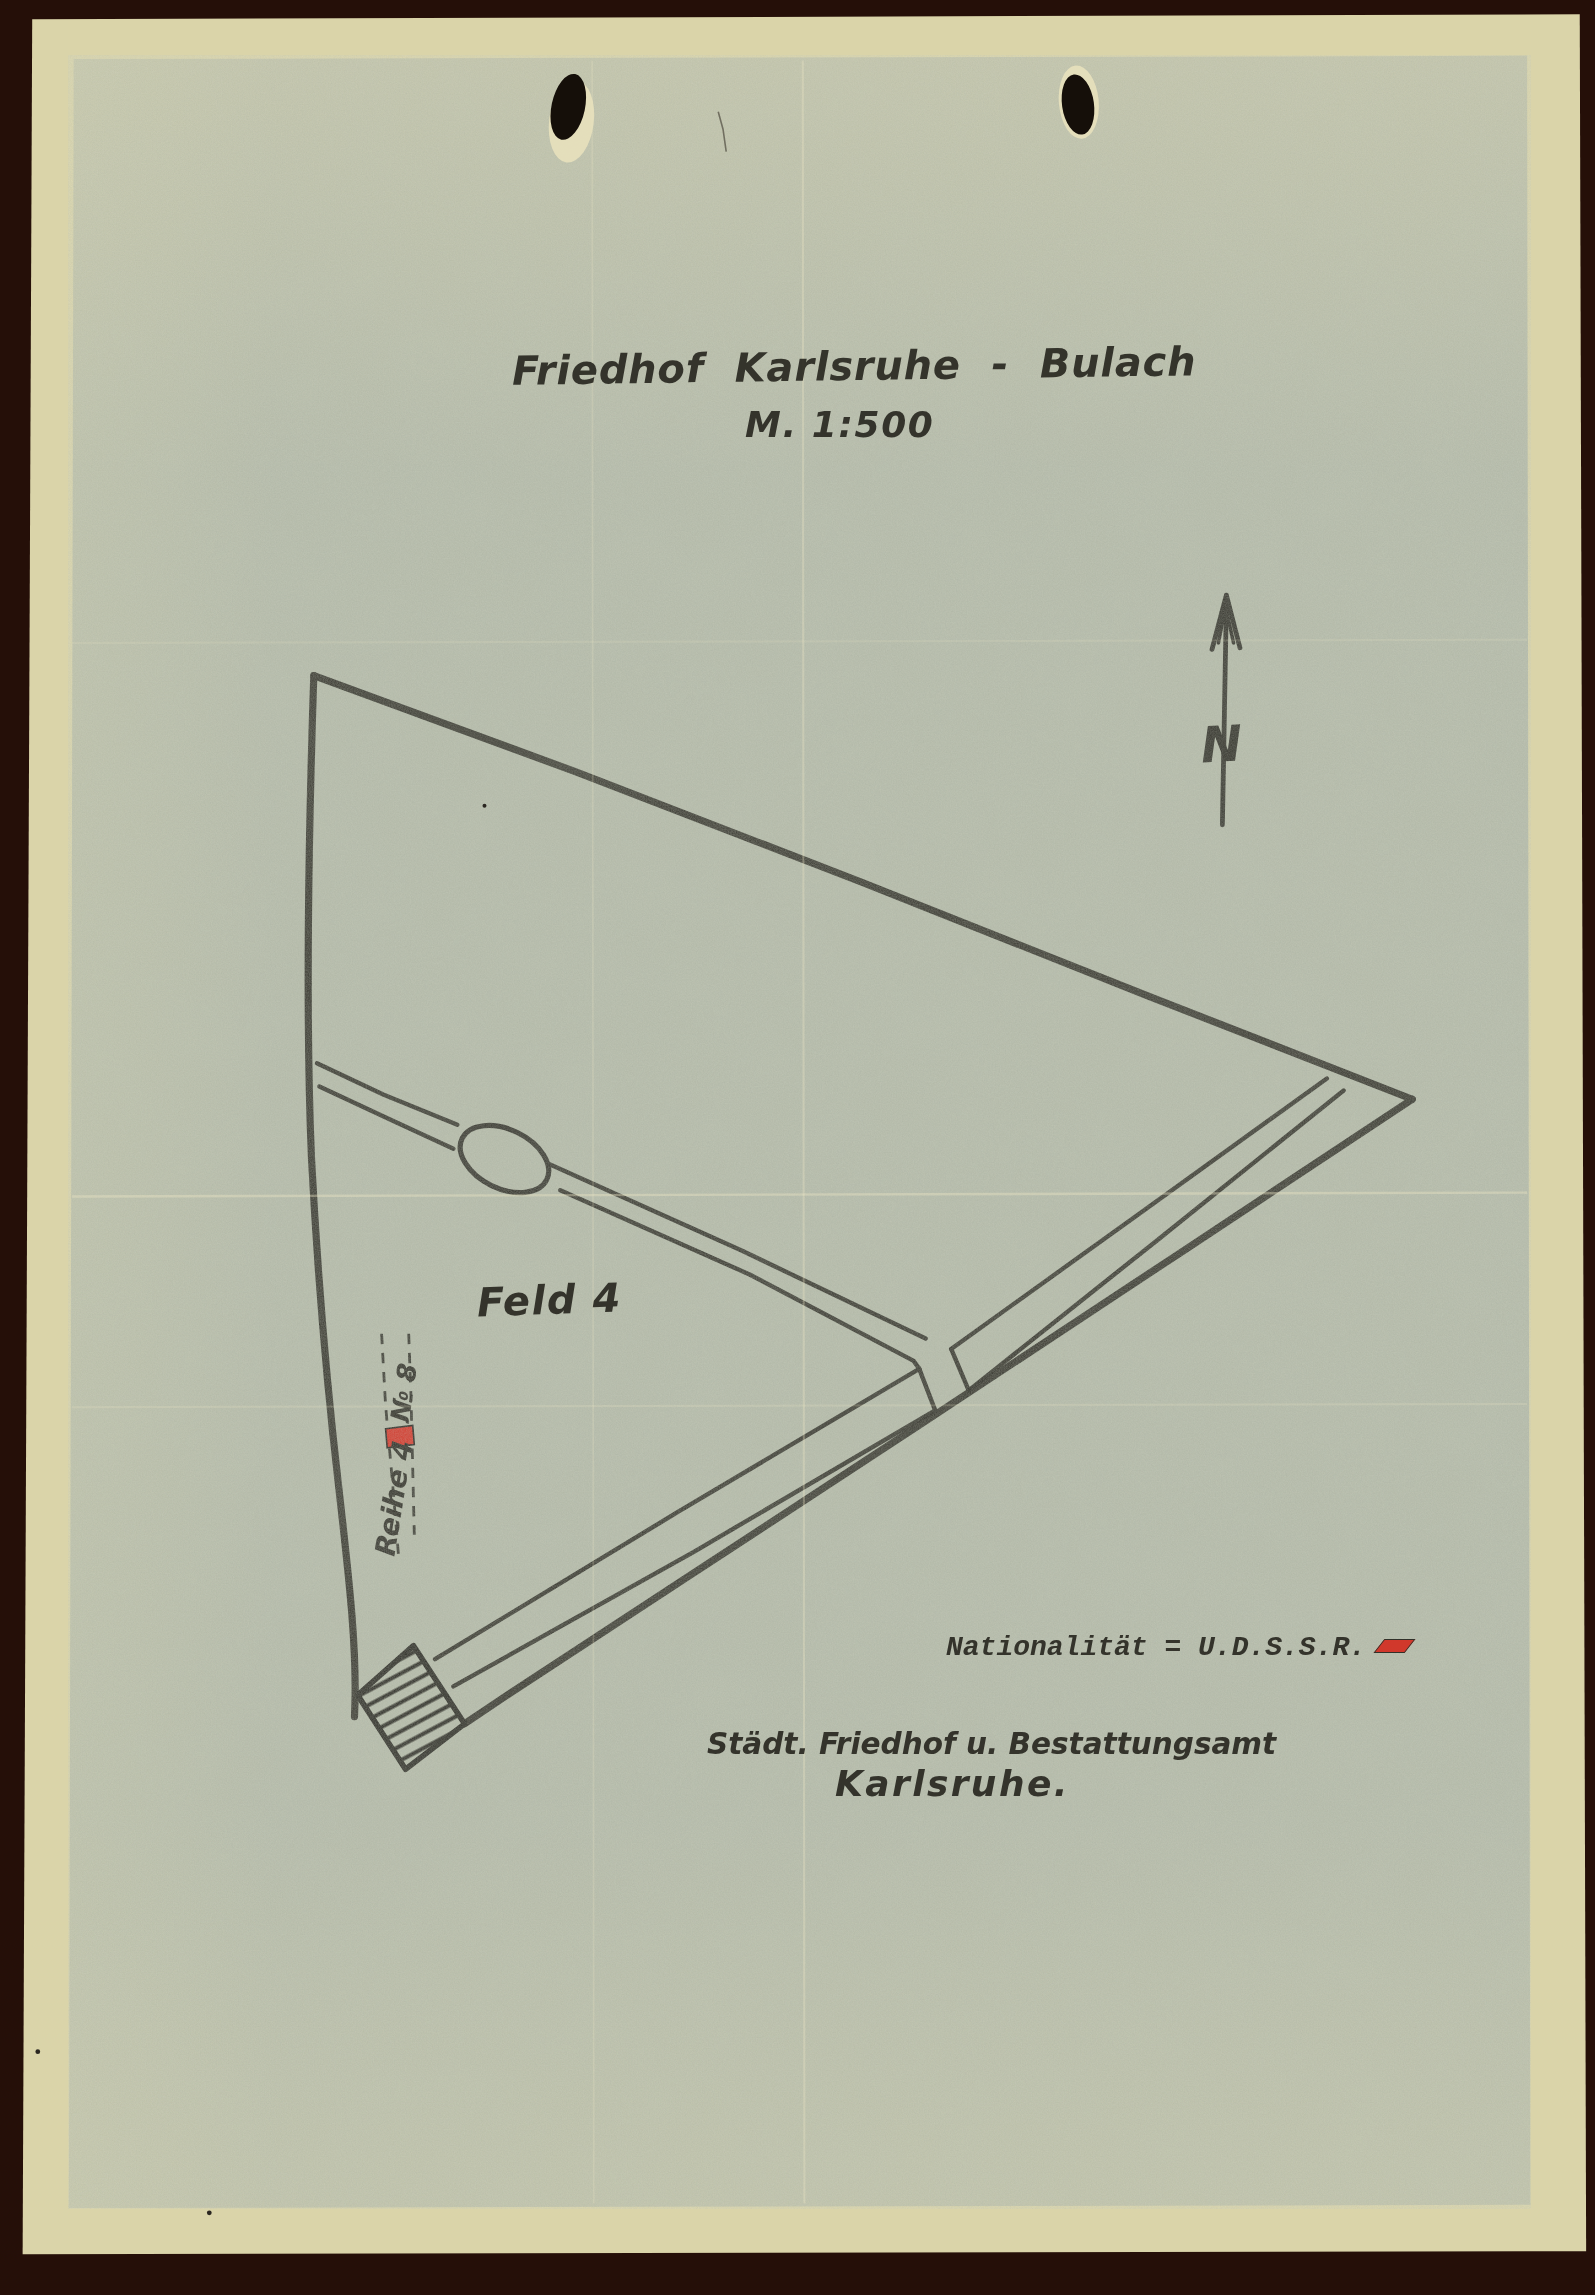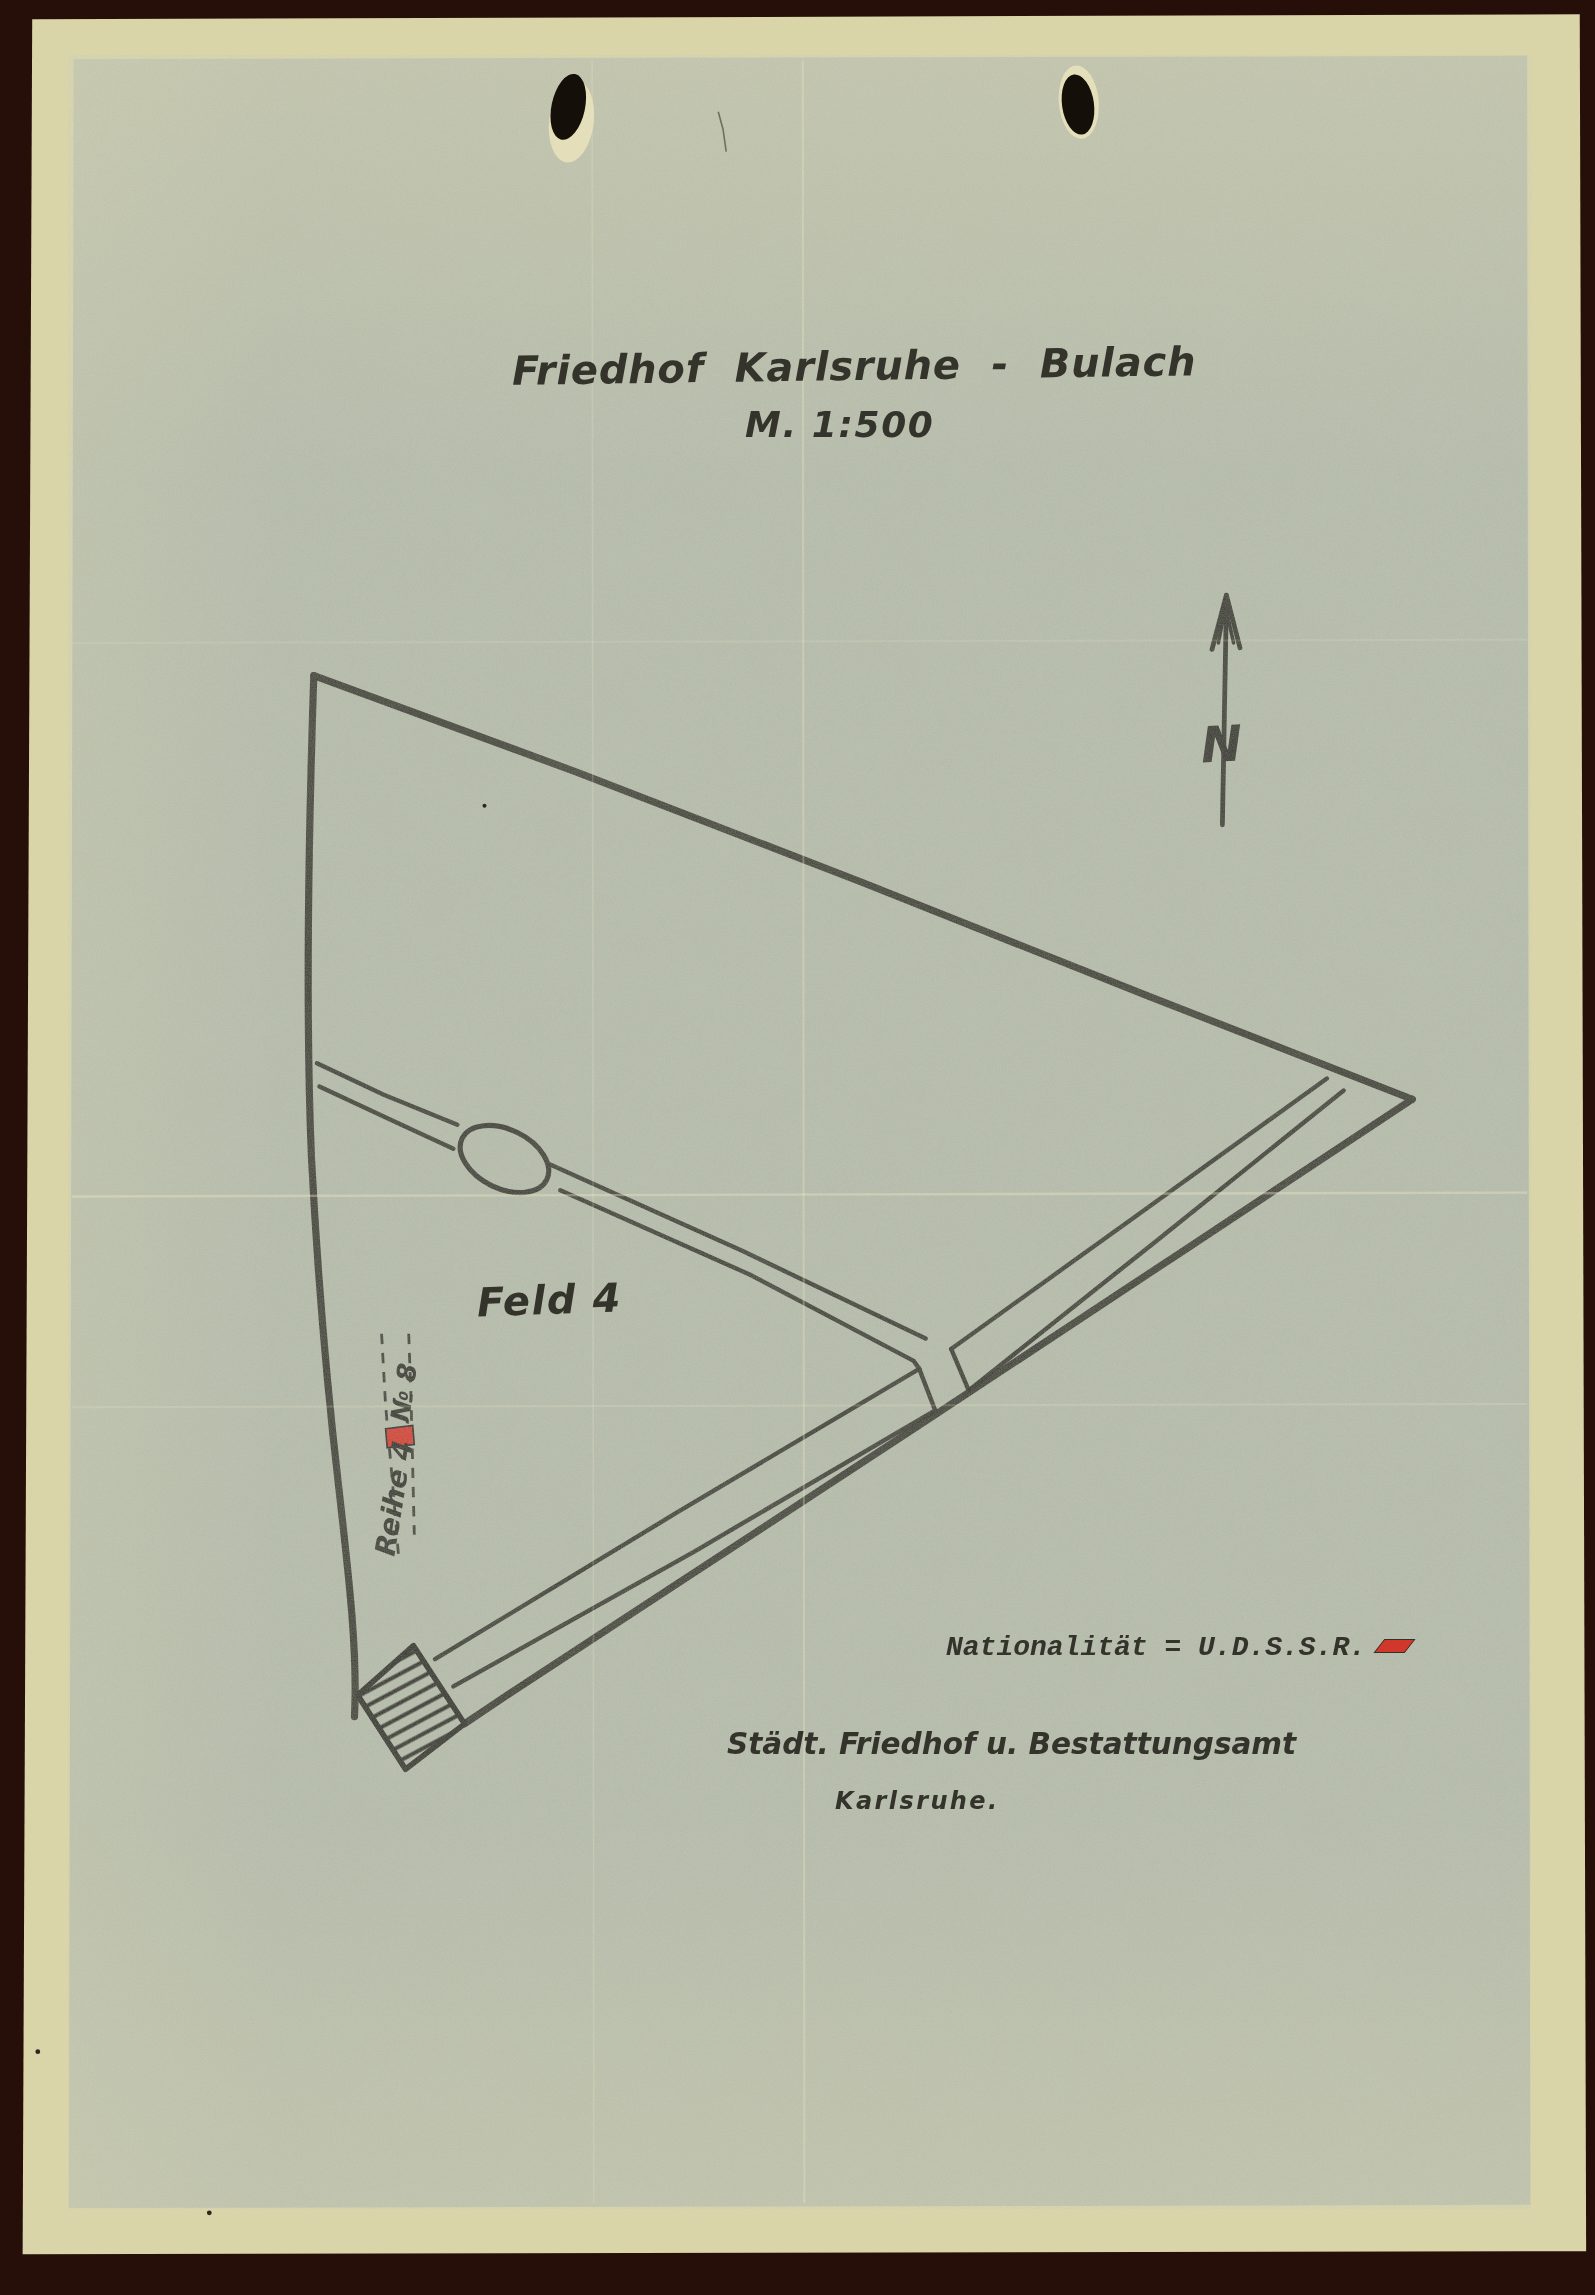--- a/index.html
+++ b/index.html
@@ -11,22 +11,22 @@
   #scan svg{position:absolute;left:0;top:0;}
   .label{
     position:absolute;white-space:nowrap;font-style:italic;font-weight:bold;
     color:#26251e;opacity:.9;
   }
   #title{left:512px;top:343px;font-size:40px;letter-spacing:0.8px;word-spacing:16px;transform:rotate(-0.8deg);}
   #scaleLbl{left:745px;top:404px;font-size:36px;letter-spacing:1.6px;}
   #feld{left:477px;top:1277px;font-size:40px;letter-spacing:1.6px;transform:rotate(-2deg);}
   #note1{left:948px;top:1594px;font-size:30px;}
   #note2{left:946px;top:1632px;font-size:28px;font-family:Liberation Mono, monospace;}
-  #foot1{left:707px;top:1727px;font-size:29.5px;margin-left:20px;}
-  #foot2{left:835px;top:1763px;font-size:24px;letter-spacing:2.4px;margin-top:24px;}
+  #foot1{left:707px;top:1727px;font-size:29.5px;}
+  #foot2{left:835px;top:1763px;font-size:36px;letter-spacing:2.4px;}
   .red-chip{
     display:inline-block;width:29px;height:12px;margin-left:12.8px;margin-bottom:2.4px;
     background:#d42a1e;border:1.6px solid #23221c;transform:skewX(-38deg);
   }
 </style>
 </head>
 <body>
 
 <div id="scan">
 

